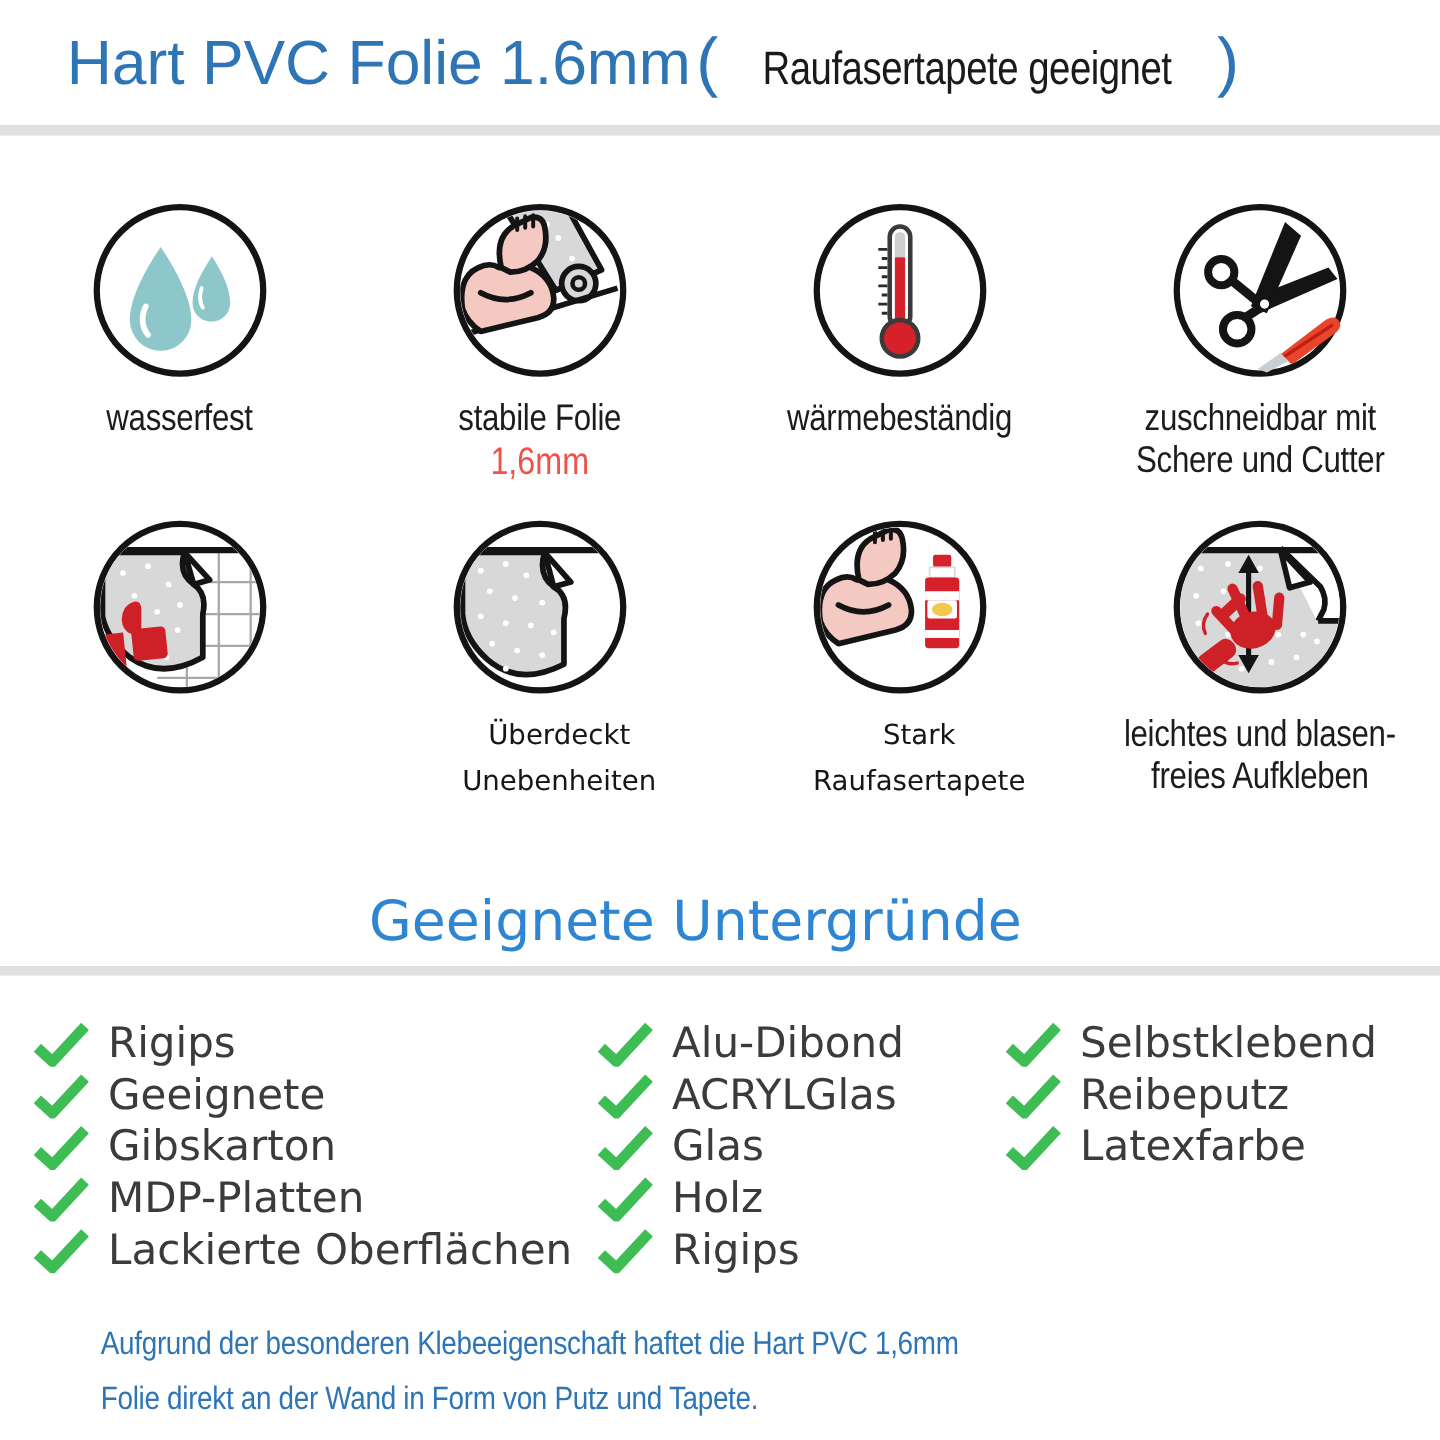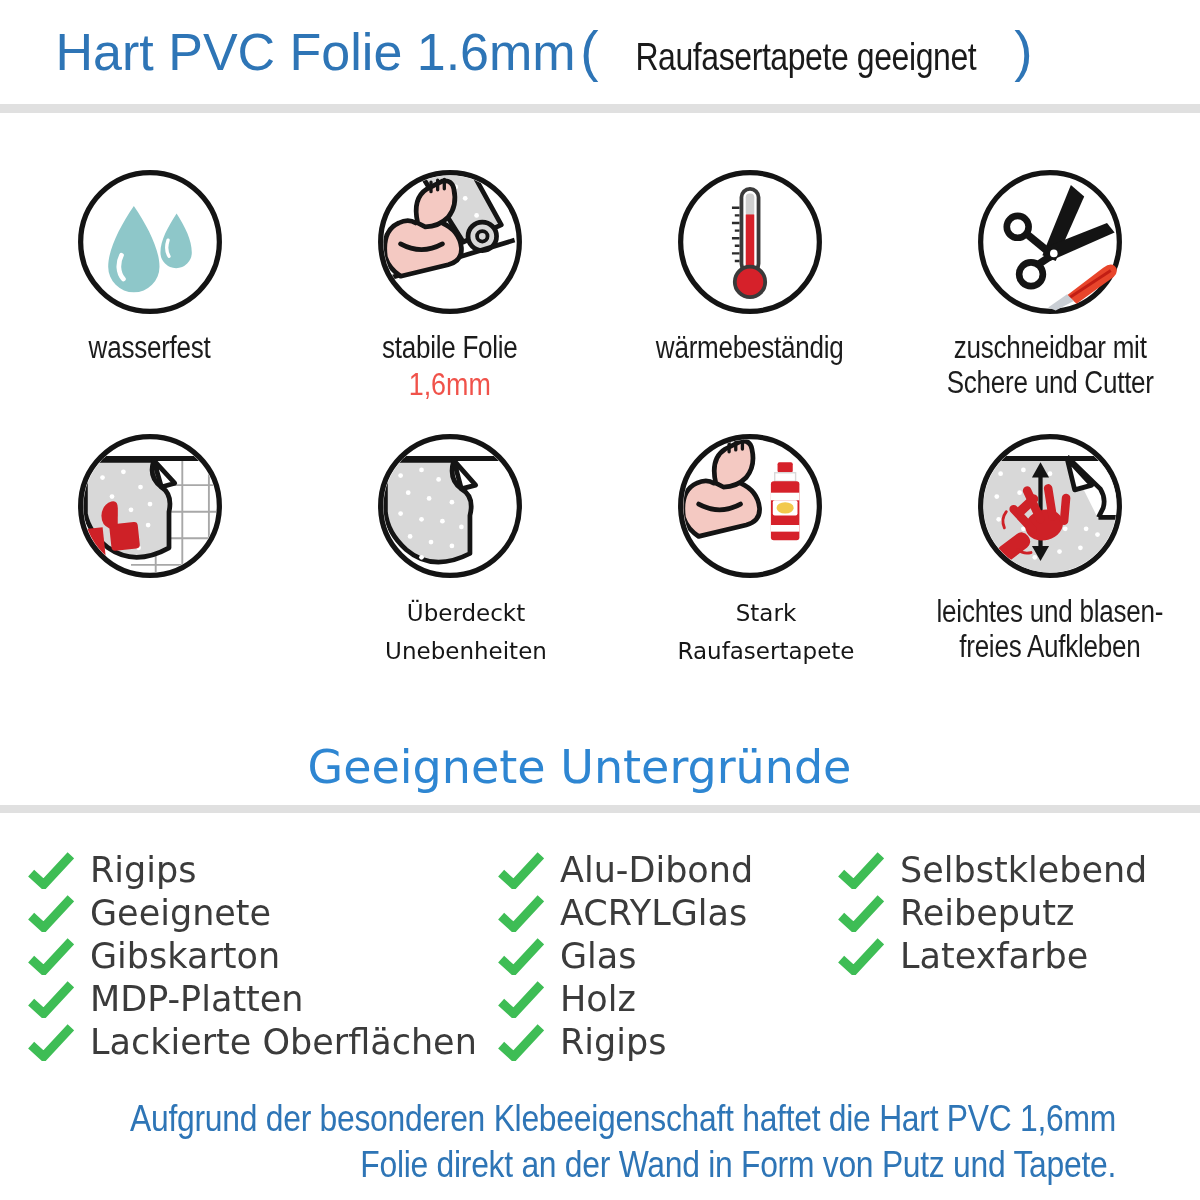--- a/index.html
+++ b/index.html
@@ -33,22 +33,22 @@
   
   .heading{position:absolute;top:738px;left:0;width:1159px;text-align:center;
            font-family:"DejaVu Sans",sans-serif;font-size:46px;line-height:58px;color:#2E86D2;}
   .surf-col{position:absolute;top:848px;}
   .col1{left:28px;} .col2{left:498px;} .col3{left:838px;}
   .surf-item{display:flex;align-items:center;height:43px;
              font-family:"DejaVu Sans",sans-serif;font-size:35px;color:#3B3B3B;white-space:nowrap;}
   .surf-item .check{margin-right:16px;display:flex;align-items:center;}
 
   
-  .footer{position:absolute;top:1096px;left:0;width:1200px;text-align:right;
-          font-size:37px;line-height:46px;color:#2E75B6;}
+  .footer{position:absolute;top:1096px;left:0;width:1200px;text-align:left;
+          font-size:27px;line-height:46px;color:#2E75B6;}
   .footer .ln{display:block;transform:scaleX(.86);transform-origin:center;letter-spacing:-.3px;}
 </style>
 </head>
 <body>
 
 <div class="page">
 
   <div class="title">
     <span class="main">Hart PVC Folie 1.6mm</span>
     <span class="paren">(</span><span class="sub">Raufasertapete geeignet</span><span class="paren">)</span>

